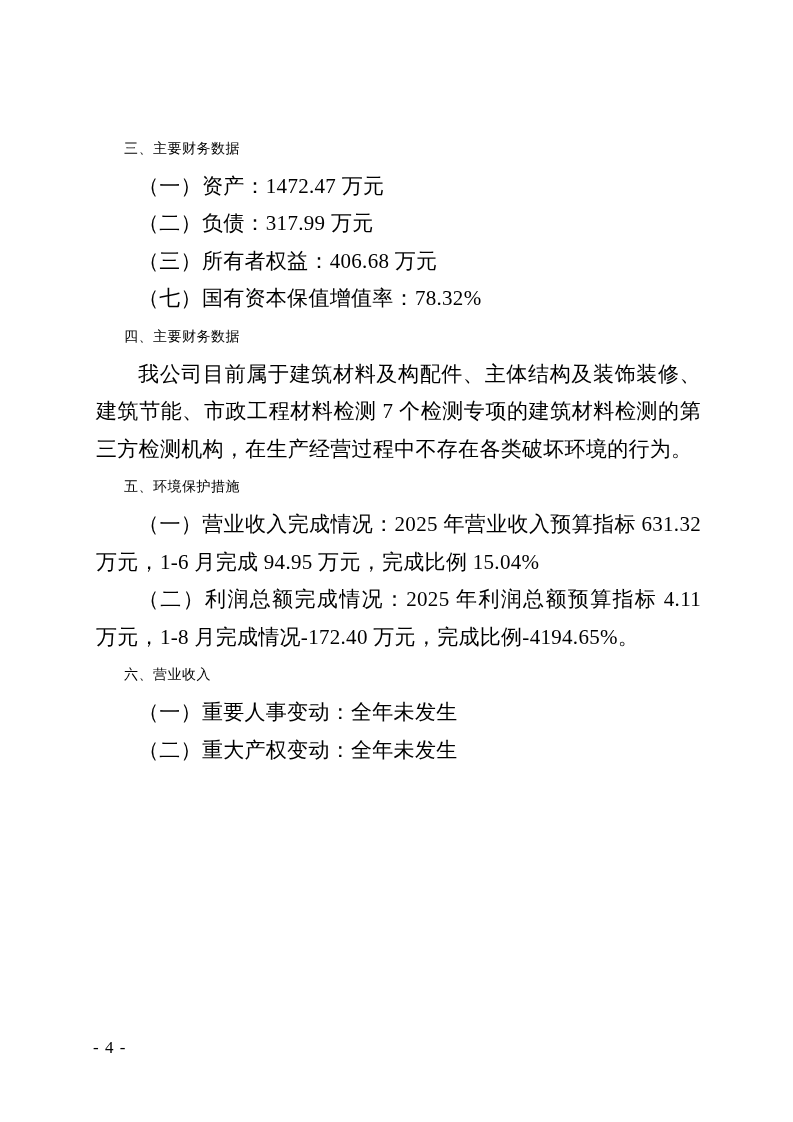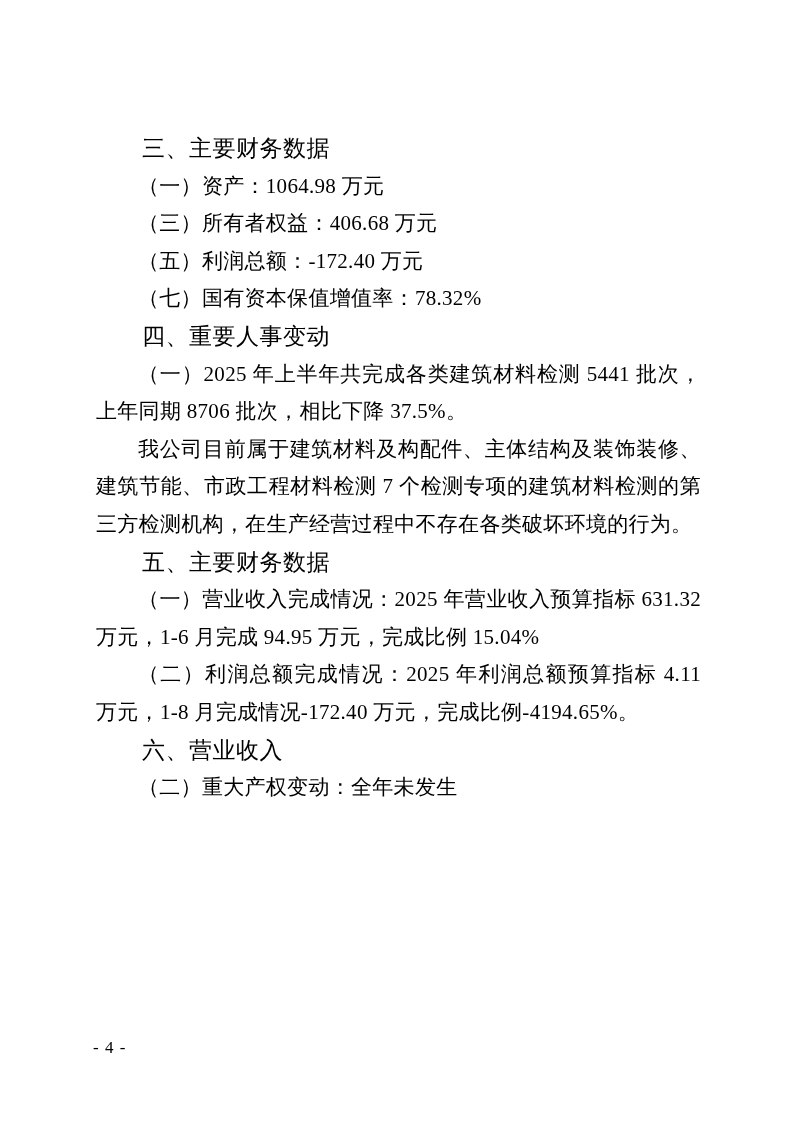--- a/index.html
+++ b/index.html
@@ -29,21 +29,21 @@
   .content p,
   .content h2 {
     margin: 0;
     padding: 0;
     text-indent: 2em;
     font-weight: normal;
   }
   .sec-heading {
     font-family: "Liberation Sans", "DejaVu Sans", sans-serif;
     font-weight: 700;
-    font-size: 23px;
+    font-size: 14px;
     text-align: left;
     letter-spacing: 0.5px;
   }
   .body-line {
     letter-spacing: 0.3px;
   }
   .page-footer {
     position: absolute;
     left: 93px;
     top: 1036px;
@@ -53,32 +53,32 @@
     letter-spacing: 1px;
   }
 </style>
 </head>
 <body>
 
 <div class="page">
   <div class="content">
 
     <h2 class="sec-heading">三、主要财务数据</h2>
-    <p class="body-line">（一）资产：1064.98 万元</p>
+    <p class="body-line">（一）资产：1472.47 万元</p>
+    <p class="body-line">（二）负债：317.99 万元</p>
     <p class="body-line">（三）所有者权益：406.68 万元</p>
-    <p class="body-line">（五）利润总额：-172.40 万元</p>
     <p class="body-line">（七）国有资本保值增值率：78.32%</p>
 
-    <h2 class="sec-heading">四、重要人事变动</h2>
-    <p class="body-line">（一）2025 年上半年共完成各类建筑材料检测 5441 批次，上年同期 8706 批次，相比下降 37.5%。</p>
+    <h2 class="sec-heading">四、主要财务数据</h2>
     <p class="body-line">我公司目前属于建筑材料及构配件、主体结构及装饰装修、建筑节能、市政工程材料检测 7 个检测专项的建筑材料检测的第三方检测机构，在生产经营过程中不存在各类破坏环境的行为。</p>
 
-    <h2 class="sec-heading">五、主要财务数据</h2>
+    <h2 class="sec-heading">五、环境保护措施</h2>
     <p class="body-line">（一）营业收入完成情况：2025 年营业收入预算指标 631.32 万元，1-6 月完成 94.95 万元，完成比例 15.04%</p>
     <p class="body-line">（二）利润总额完成情况：2025 年利润总额预算指标 4.11 万元，1-8 月完成情况-172.40 万元，完成比例-4194.65%。</p>
 
     <h2 class="sec-heading">六、营业收入</h2>
+    <p class="body-line">（一）重要人事变动：全年未发生</p>
     <p class="body-line">（二）重大产权变动：全年未发生</p>
 
   </div>
 
   <div class="page-footer">- 4 -</div>
 </div>
 
 </body></html>

